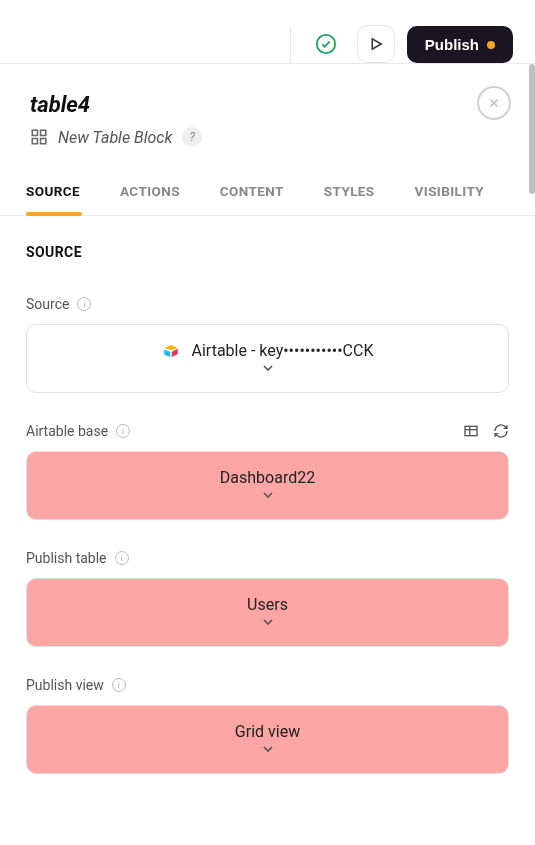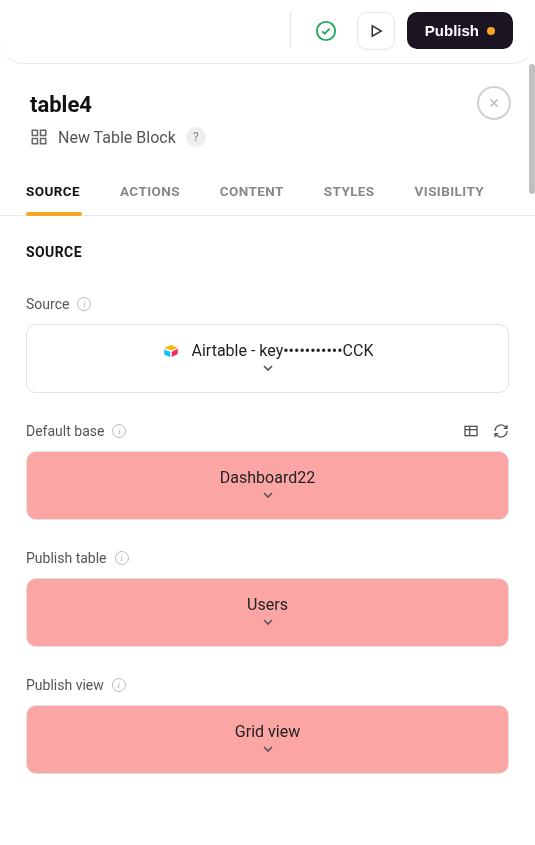--- a/index.html
+++ b/index.html
@@ -17,25 +17,24 @@
   top: 64px;
   width: 6px;
   height: 130px;
   background: #c0c0c0;
   border-radius: 3px;
 }
 .topbar {
   height: 64px;
   display: flex;
   justify-content: flex-end;
-  align-items: flex-start;
+  align-items: flex-end;
   gap: 12px;
-  padding: 12px 22px;
+  padding: 0 22px;
   border-bottom: 1px solid #eaeaea;
-  border-radius: 23px;
 }
 .vdiv {
   width: 1px;
   height: 36px;
   background: #e5e5e5;
   margin-right: 4px;
 }
 .icon-btn {
   width: 38px;
   height: 38px;
@@ -63,20 +62,21 @@
 }
 .dot-amber {
   width: 8px;
   height: 8px;
   border-radius: 50%;
   background: #f5a623;
 }
 .header {
   padding: 28px 30px 0 30px;
   position: relative;
+  font-style: italic;
 }
 .close-btn {
   position: absolute;
   right: 24px;
   top: 22px;
   width: 34px;
   height: 34px;
   border: 2px solid #d0d0d0;
   border-radius: 50%;
   background: #fff;
@@ -289,21 +289,21 @@
       </div>
       <svg class="chevron" width="16" height="16" viewBox="0 0 24 24" fill="none" stroke="currentColor" stroke-width="2.5">
           <path d="M6 9l6 6 6-6"></path>
         </svg>
     </div>
   </div>
 
   <div class="field">
     <div class="field-label-row">
       <div class="field-label">
-        <span>Default base</span>
+        <span>Airtable base</span>
         <span class="info-icon">i</span>
       </div>
       <div class="field-actions">
         <span class="mini-icon">
           <svg width="16" height="16" viewBox="0 0 24 24" fill="none" stroke="#555" stroke-width="2">
             <rect x="3" y="5" width="18" height="14"></rect>
             <path d="M3 10h18M10 5v14"></path>
           </svg>
         </span>
         <span class="mini-icon">

